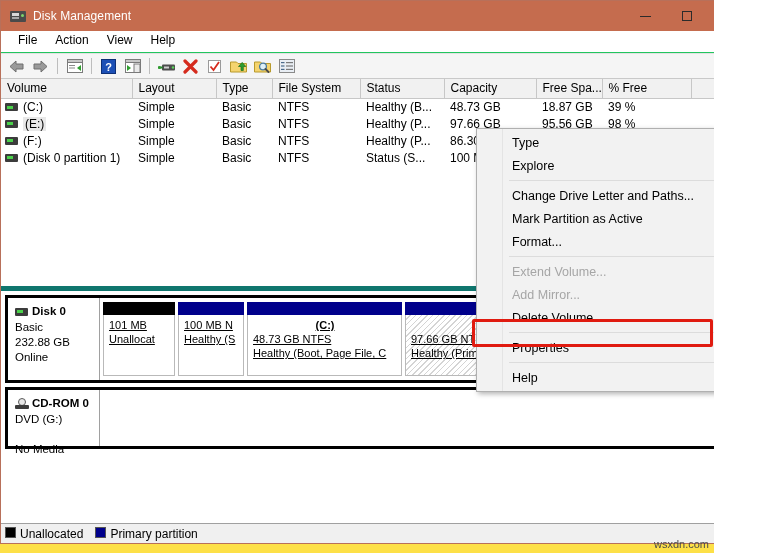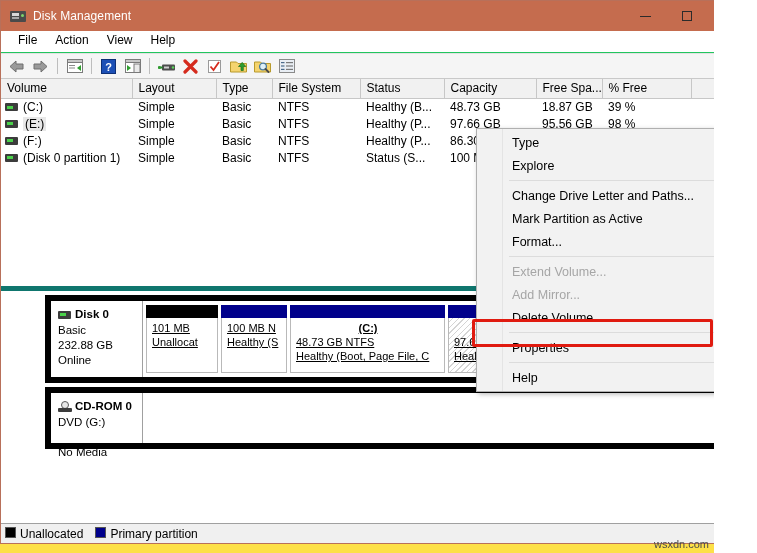--- a/index.html
+++ b/index.html
@@ -190,25 +190,24 @@
     overflow: hidden;
   }
   .graphscroll {
     flex: 1 1 auto;
     position: relative;
     overflow: hidden;
     padding: 4px 0 0 4px;
   }
   .diskrow {
     display: flex;
-    border: 6px solid #000000;
+    border: 3px solid #000000;
     background: #ffffff;
     margin-bottom: 4px;
     height: 88px;
-    margin-left: 40px;
   }
   .diskinfo {
     width: 92px;
     flex: 0 0 92px;
     border-right: 1px solid #a0a0a0;
     padding: 6px 6px 0 7px;
     font-size: 11.5px;
     color: #000;
     line-height: 15px;
   }

